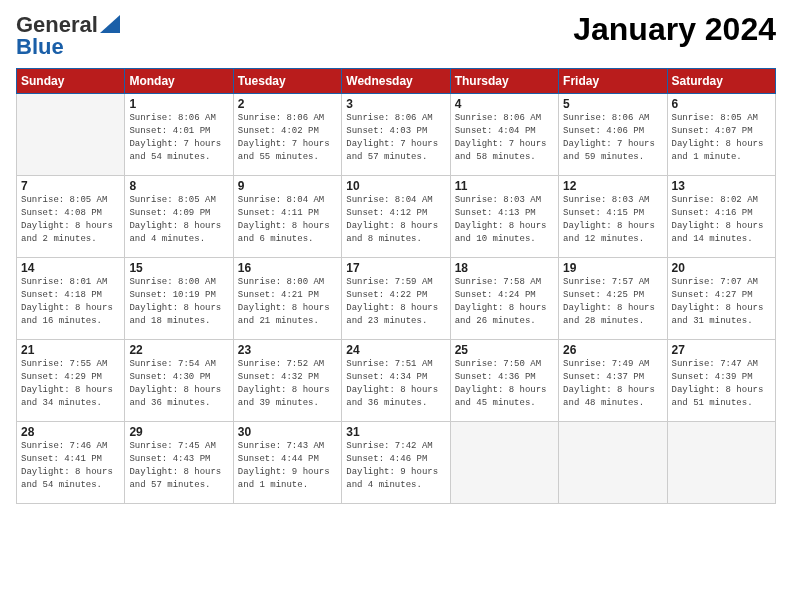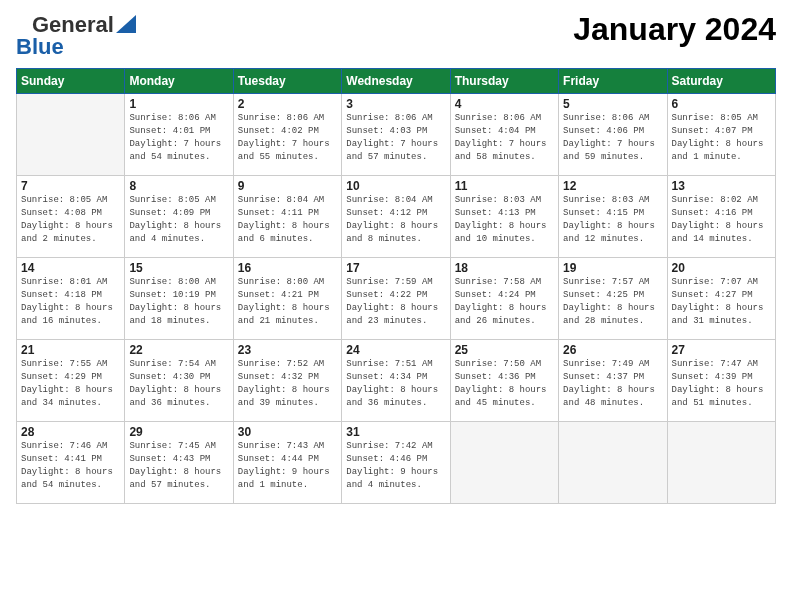--- a/index.html
+++ b/index.html
@@ -39,21 +39,21 @@
     .subtitle {
       font-size: 15px;
       color: #444;
     }
     .calendar {
       width: 100%;
       border-collapse: collapse;
       table-layout: fixed;
     }
     .calendar th {
-      background: #15803d;
+      background: #b91c1c;
       color: #fff;
       font-size: 12px;
       font-weight: bold;
       padding: 5px 4px;
       text-align: left;
       border: 1px solid #1a5fa8;
     }
     .calendar td {
       vertical-align: top;
       border: 1px solid #ccc;
@@ -79,21 +79,21 @@
       font-family: Liberation Mono, monospace;
     }
   </style>
 </head>
 <body>
 
 <div class="container">
   <div class="header">
     <div class="logo">
       <div>
-        <div style="display:flex;align-items:center;margin-left:16px;">
+        <div style="display:flex;align-items:center;">
           <span class="logo-general" style="font-size:22px;font-weight:bold;color:#333;">General</span>
           <svg width="20" height="18" viewBox="0 0 20 18" style="margin-left:2px;margin-top:-2px;">
             <polygon points="0,18 20,0 20,18" fill="#1a5fa8"></polygon>
           </svg>
         </div>
         <div class="logo-blue" style="font-size:22px;font-weight:bold;color:#1a5fa8;margin-top:-4px;">Blue</div>
       </div>
     </div>
     <div class="title-block">
       <div class="month-title">January 2024</div>

